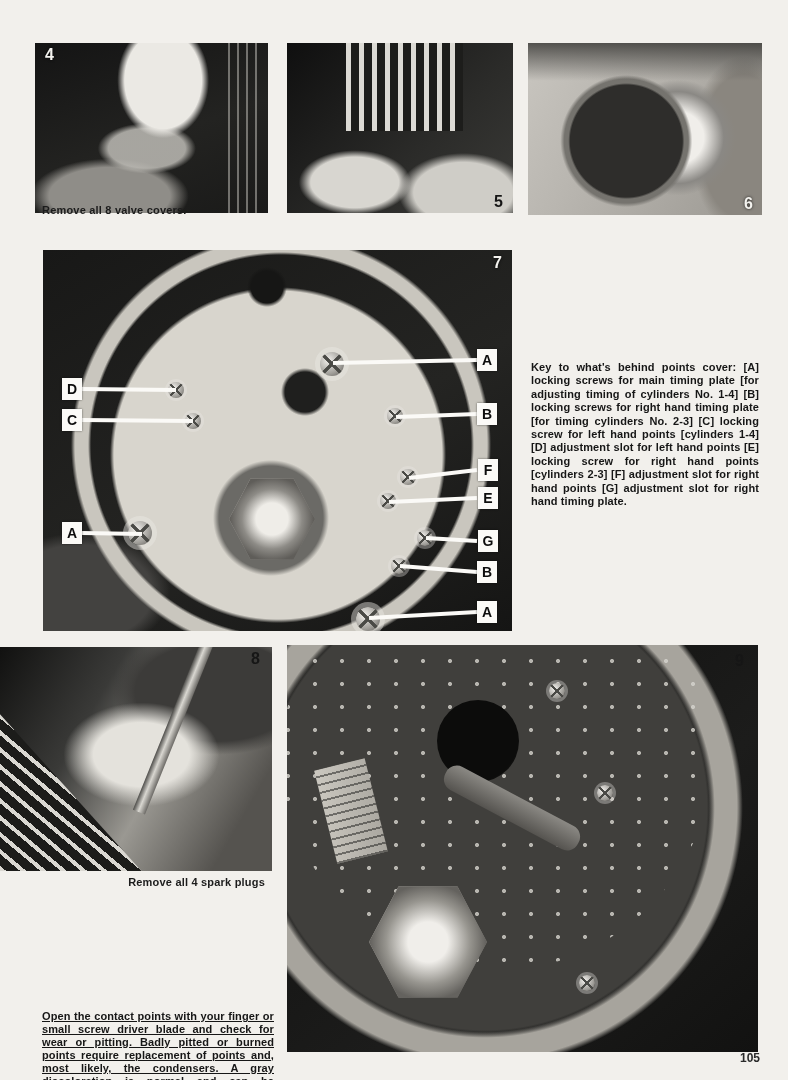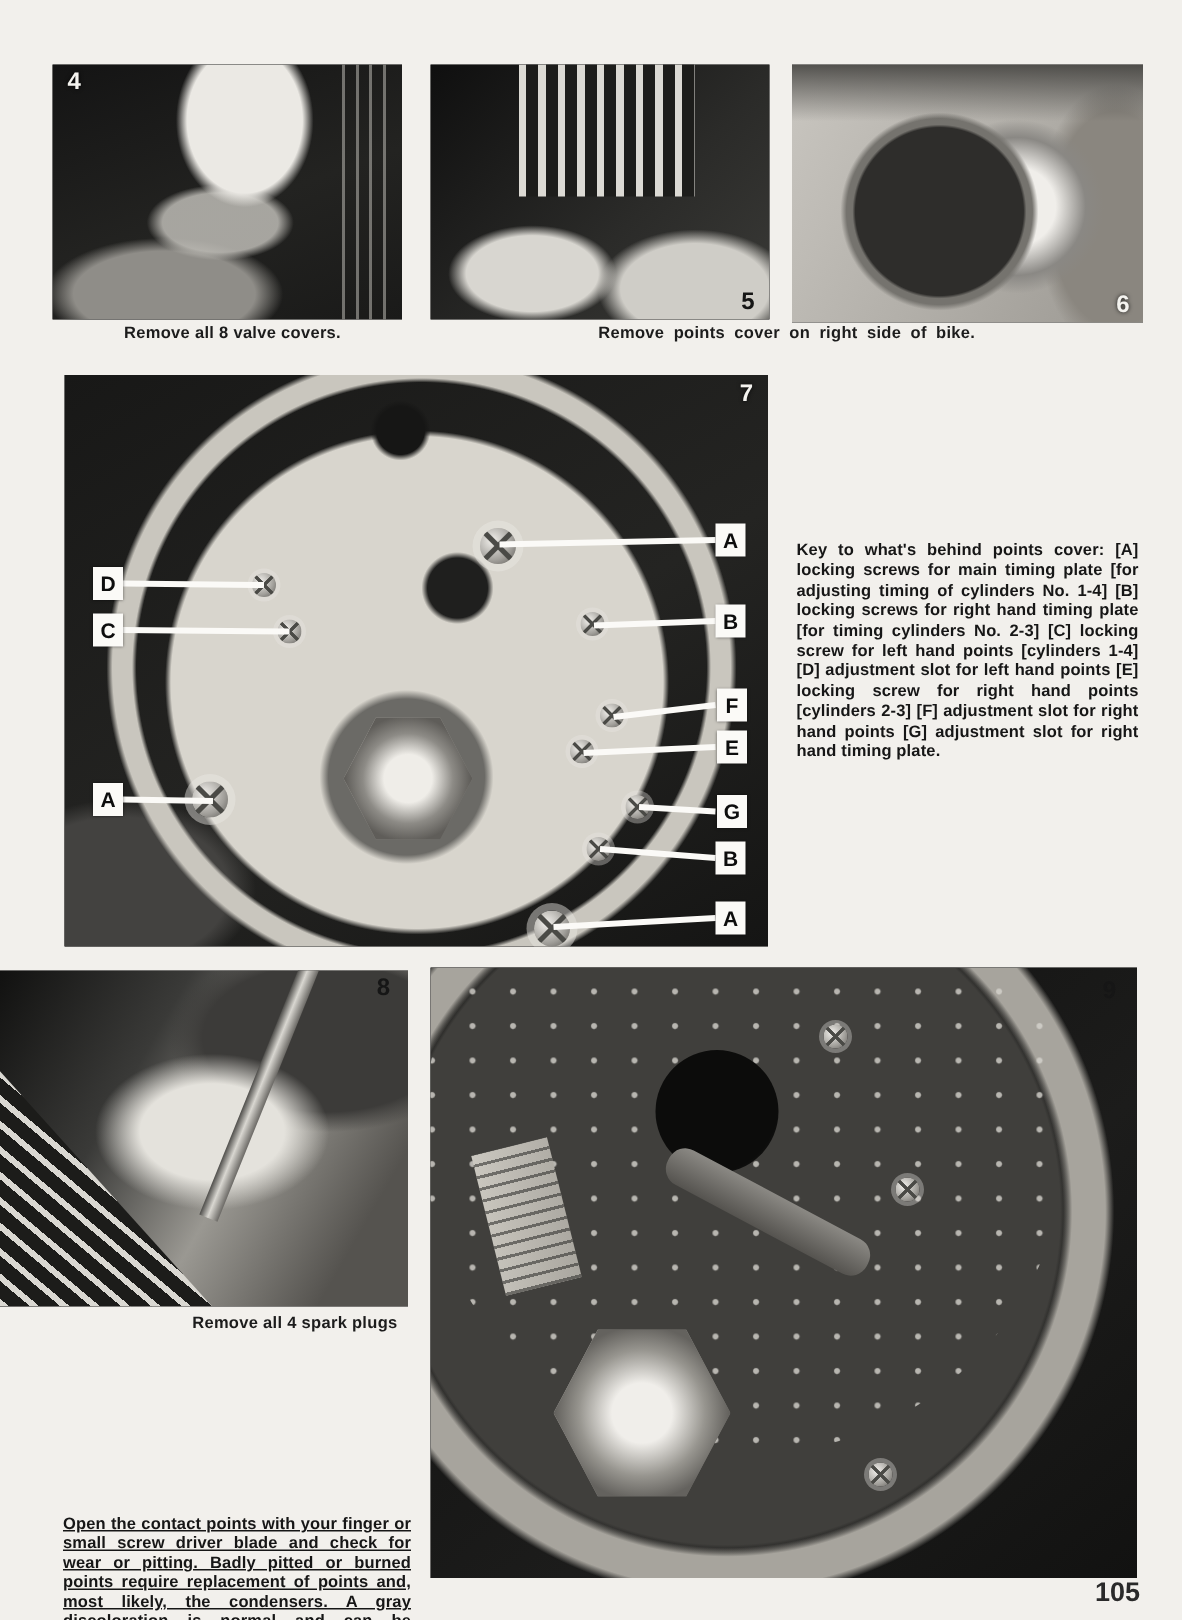--- a/index.html
+++ b/index.html
@@ -5,21 +5,21 @@
   html,body{margin:0;padding:0;}
   body{background:#d8d6d2;font-family:"Liberation Sans",sans-serif;}
   .page{position:relative;width:788px;height:1080px;background:#f2f0ec;overflow:hidden;}
   .photo{position:absolute;margin:0;padding:0;overflow:hidden;background:#1b1b1a;}
   .fignum{position:absolute;font-weight:bold;font-size:16px;line-height:1;letter-spacing:0;}
   .fignum.light{color:#f4f3ef;text-shadow:0 0 3px rgba(0,0,0,.8);}
   .fignum.dark{color:#161616;}
   .caption{position:absolute;font-size:11px;font-weight:bold;color:#1c1c1c;letter-spacing:.2px;}
   .bodytext{position:absolute;font-size:11px;font-weight:bold;color:#161616;line-height:13.4px;text-align:justify;letter-spacing:.1px;}
   .note-last-right{text-align-last:right;}
-  .pagenum{position:absolute;font-size:18px;font-weight:bold;color:#2a2a2a;text-align:right;}
+  .pagenum{position:absolute;font-size:12px;font-weight:bold;color:#2a2a2a;text-align:right;}
   
   .callout{position:absolute;width:20px;height:22px;background:#fbfaf7;color:#0d0d0d;
     font-weight:bold;font-size:14px;line-height:22px;text-align:center;
     box-shadow:0 0 2px rgba(0,0,0,.55);z-index:6;}
   .p7lines{position:absolute;left:0;top:0;z-index:5;pointer-events:none;}
   .screw{position:absolute;width:16px;height:16px;border-radius:50%;z-index:4;
     background:
       linear-gradient(45deg, rgba(0,0,0,0) 44%, #4a4a46 46% 54%, rgba(0,0,0,0) 56%),
       linear-gradient(-45deg, rgba(0,0,0,0) 44%, #4a4a46 46% 54%, rgba(0,0,0,0) 56%),
       radial-gradient(circle at 35% 35%, #f2f0ec, #a19f9a 60%, #5a5854);
@@ -96,33 +96,32 @@
 </head>
 <body>
 
 <div class="page">
 
   <figure class="photo" style="left:35px;top:43px;width:233px;height:170px;">
     <div class="art a4"></div>
     <div class="a4fins"></div>
     <span class="fignum light" style="left:10px;top:4px;">4</span>
   </figure>
-  <div class="caption" style="left:42px;top:216px;width:226px;text-align:center;">Remove all 8 valve covers.</div>
+  <div class="caption" style="left:42px;top:204px;width:226px;">Remove all 8 valve covers.</div>
 
   <figure class="photo" style="left:287px;top:43px;width:226px;height:170px;">
     <div class="art a5"></div>
     <div class="a5fins"></div>
     <span class="fignum dark" style="right:10px;bottom:3px;">5</span>
   </figure>
 
   <figure class="photo" style="left:528px;top:43px;width:234px;height:172px;">
     <div class="art a6"></div>
     <span class="fignum light" style="right:9px;bottom:3px;">6</span>
   </figure>
-  <div class="caption" style="left:287px;top:216px;width:475px;text-align:center;word-spacing:3px;">Remove points cover on right side of bike.</div>
 
   <figure class="photo" style="left:43px;top:250px;width:469px;height:381px;">
     <div class="art a7"></div>
     <div class="a7hex"></div>
 
     <div class="screw" style="left:125px;top:132px;"></div>
     <div class="screw" style="left:142px;top:163px;"></div>
     <div class="screw big" style="left:85px;top:271px;"></div>
     <div class="screw big" style="left:277px;top:102px;"></div>
     <div class="screw" style="left:344px;top:158px;"></div>

